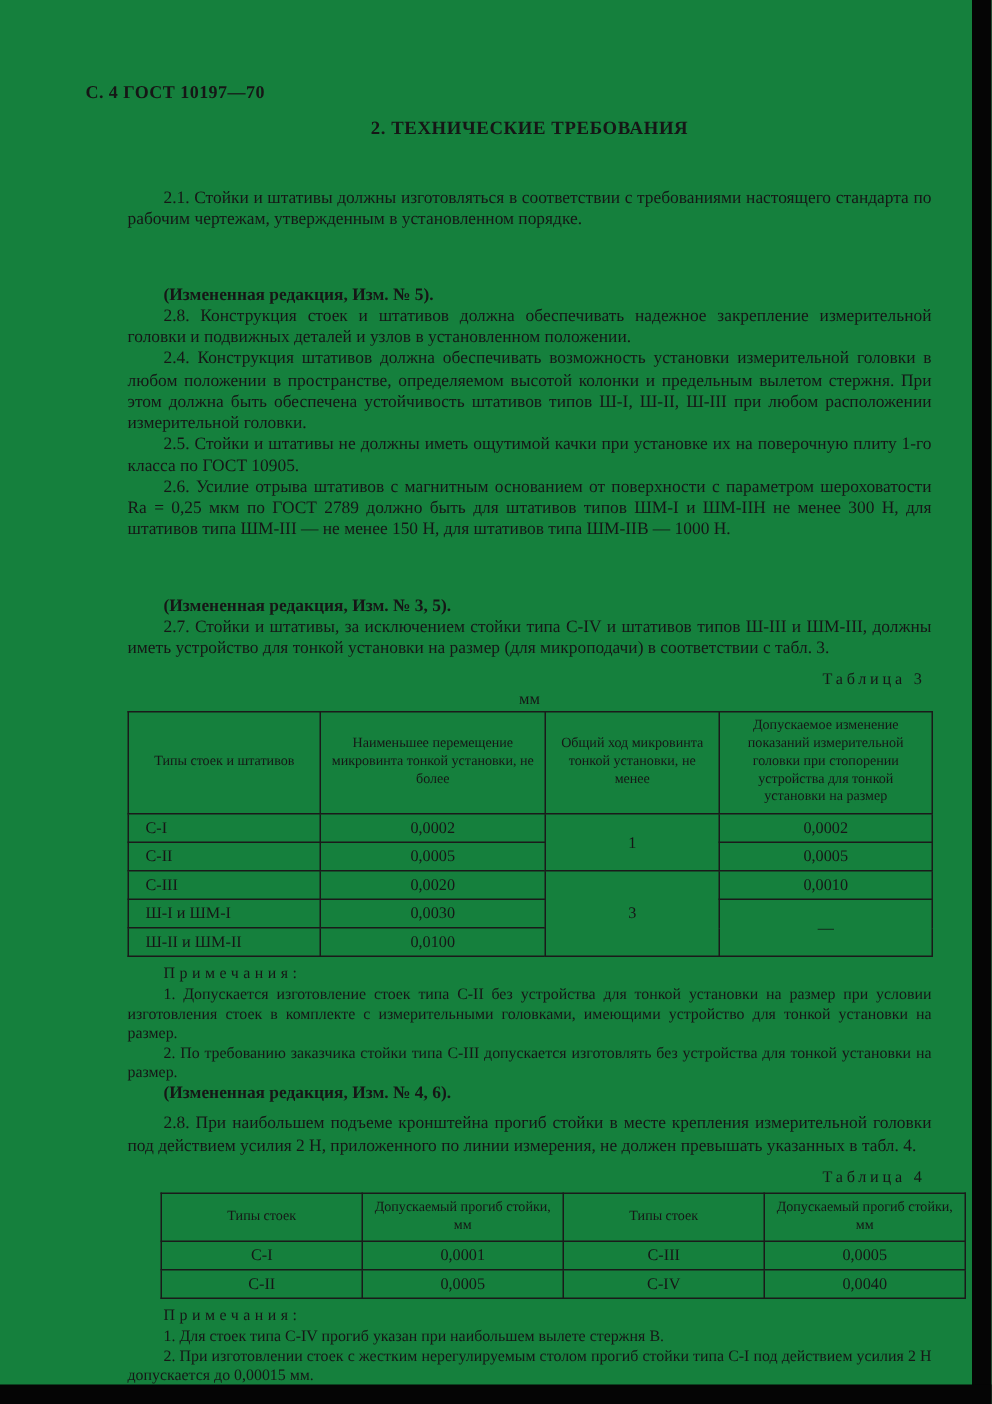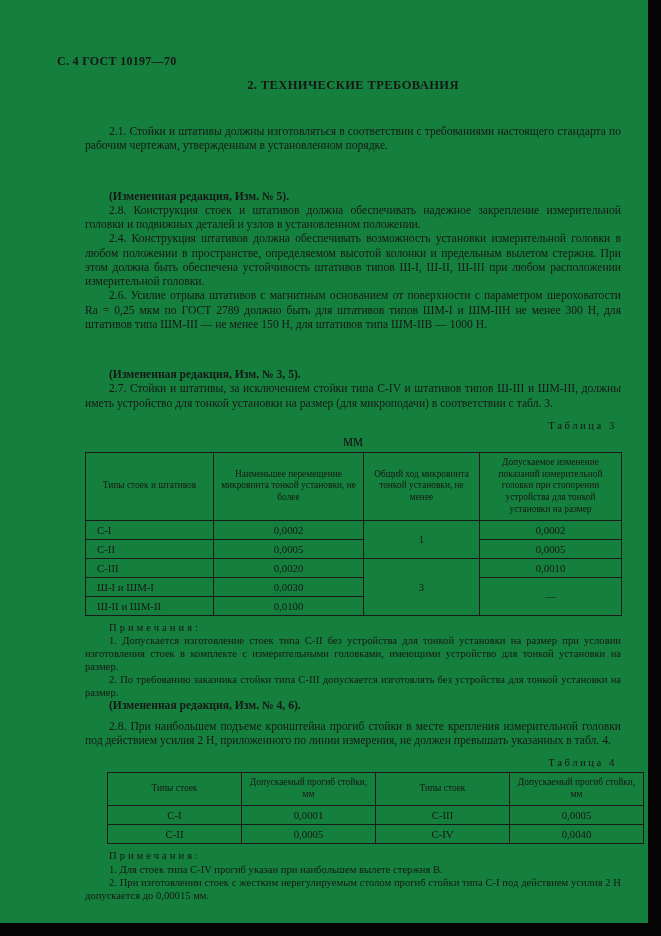--- a/index.html
+++ b/index.html
@@ -58,21 +58,21 @@
   p.para.bold { font-weight: bold; margin-top: 36px; }
   .tbl-caption {
     text-align: right;
     font-size: 10.8px;
     letter-spacing: 2.5px;
     margin-top: 8px;
     padding-right: 4px;
   }
   .tbl-unit {
     text-align: center;
-    font-size: 16px;
+    font-size: 11px;
     margin: 1px 0 2px;
   }
   table {
     border-collapse: collapse;
     width: 100%;
     table-layout: fixed;
   }
   th, td { border: 1px solid #1a1a1a; }
   th {
     font-weight: normal;
@@ -125,20 +125,21 @@
   <div class="doc-header">С. 4 ГОСТ 10197—70</div>
 
   <div class="content">
 
     <div class="section-title">2. ТЕХНИЧЕСКИЕ ТРЕБОВАНИЯ</div>
 
     <p class="para">2.1. Стойки и штативы должны изготовляться в соответствии с требованиями настоящего стандарта по рабочим чертежам, утвержденным в установленном порядке.</p>
     <p class="para bold">(Измененная редакция, Изм. № 5).</p>
     <p class="para">2.8. Конструкция стоек и штативов должна обеспечивать надежное закрепление измерительной головки и подвижных деталей и узлов в установленном положении.</p>
     <p class="para">2.4. Конструкция штативов должна обеспечивать возможность установки измерительной головки в любом положении в пространстве, определяемом высотой колонки и предельным вылетом стержня. При этом должна быть обеспечена устойчивость штативов типов Ш-I, Ш-II, Ш-III при любом расположении измерительной головки.</p>
+    <p class="para">2.5. Стойки и штативы не должны иметь ощутимой качки при установке их на поверочную плиту 1-го класса по ГОСТ 10905.</p>
     <p class="para">2.6. Усилие отрыва штативов с магнитным основанием от поверхности с параметром шероховатости Ra = 0,25 мкм по ГОСТ 2789 должно быть для штативов типов ШМ-I и ШМ-IIН не менее 300 Н, для штативов типа ШМ-III — не менее 150 Н, для штативов типа ШМ-IIВ — 1000 Н.</p>
     <p class="para bold">(Измененная редакция, Изм. № 3, 5).</p>
     <p class="para">2.7. Стойки и штативы, за исключением стойки типа С-IV и штативов типов Ш-III и ШМ-III, должны иметь устройство для тонкой установки на размер (для микроподачи) в соответствии с табл. 3.</p>
 
     <div class="tbl-caption">Таблица 3</div>
     <div class="tbl-unit">мм</div>
 
     <table id="t3">
       <colgroup>
           <col class="c1">

